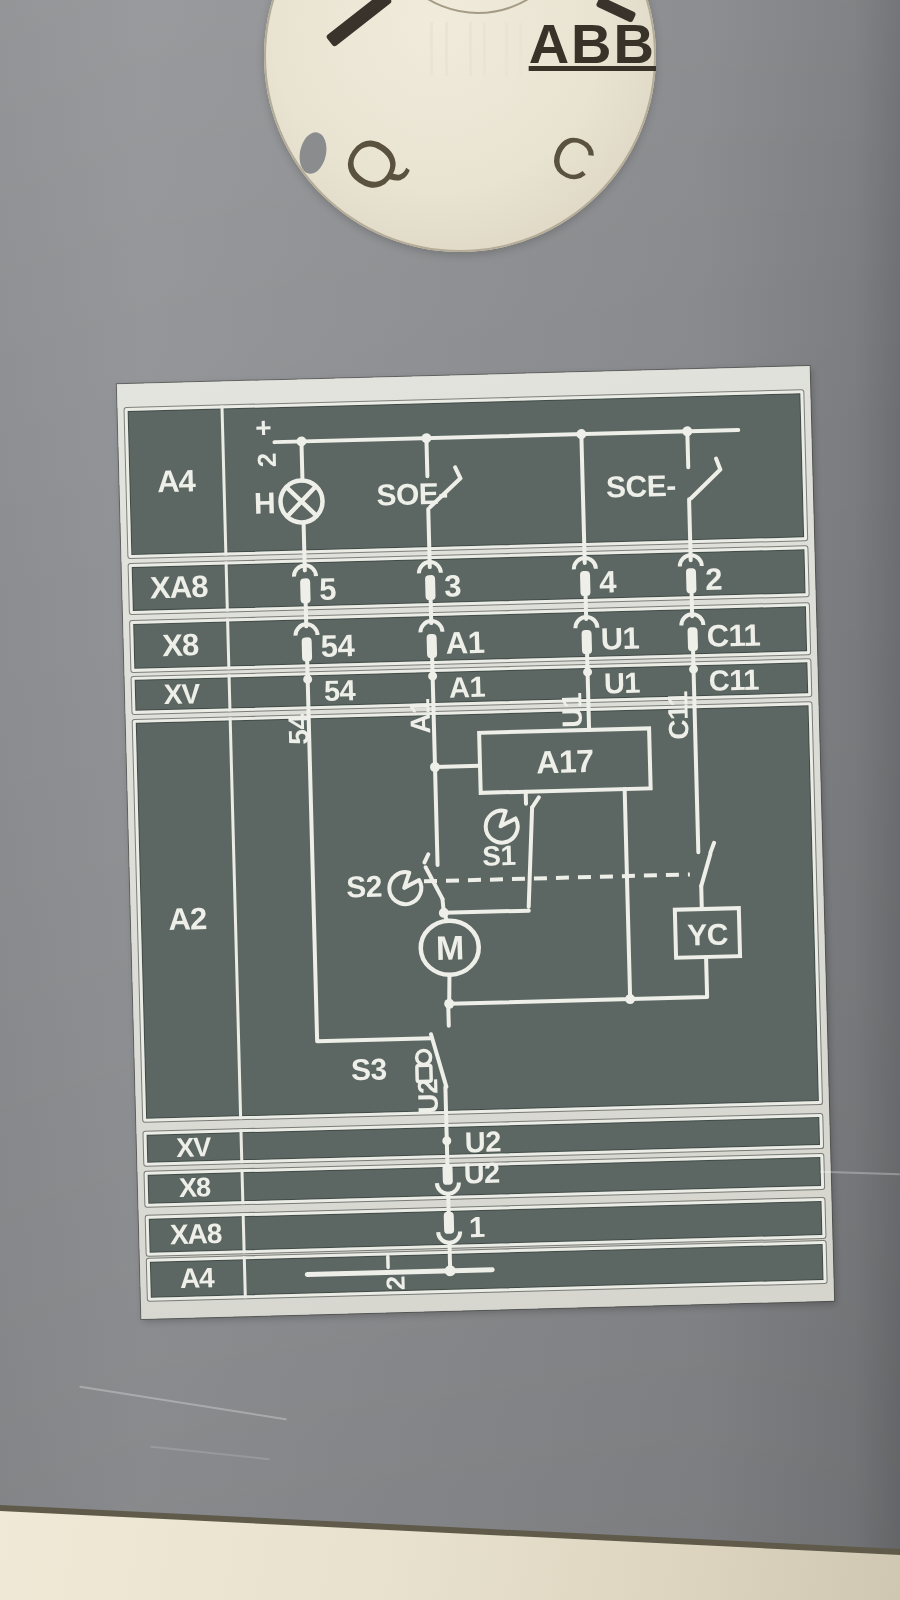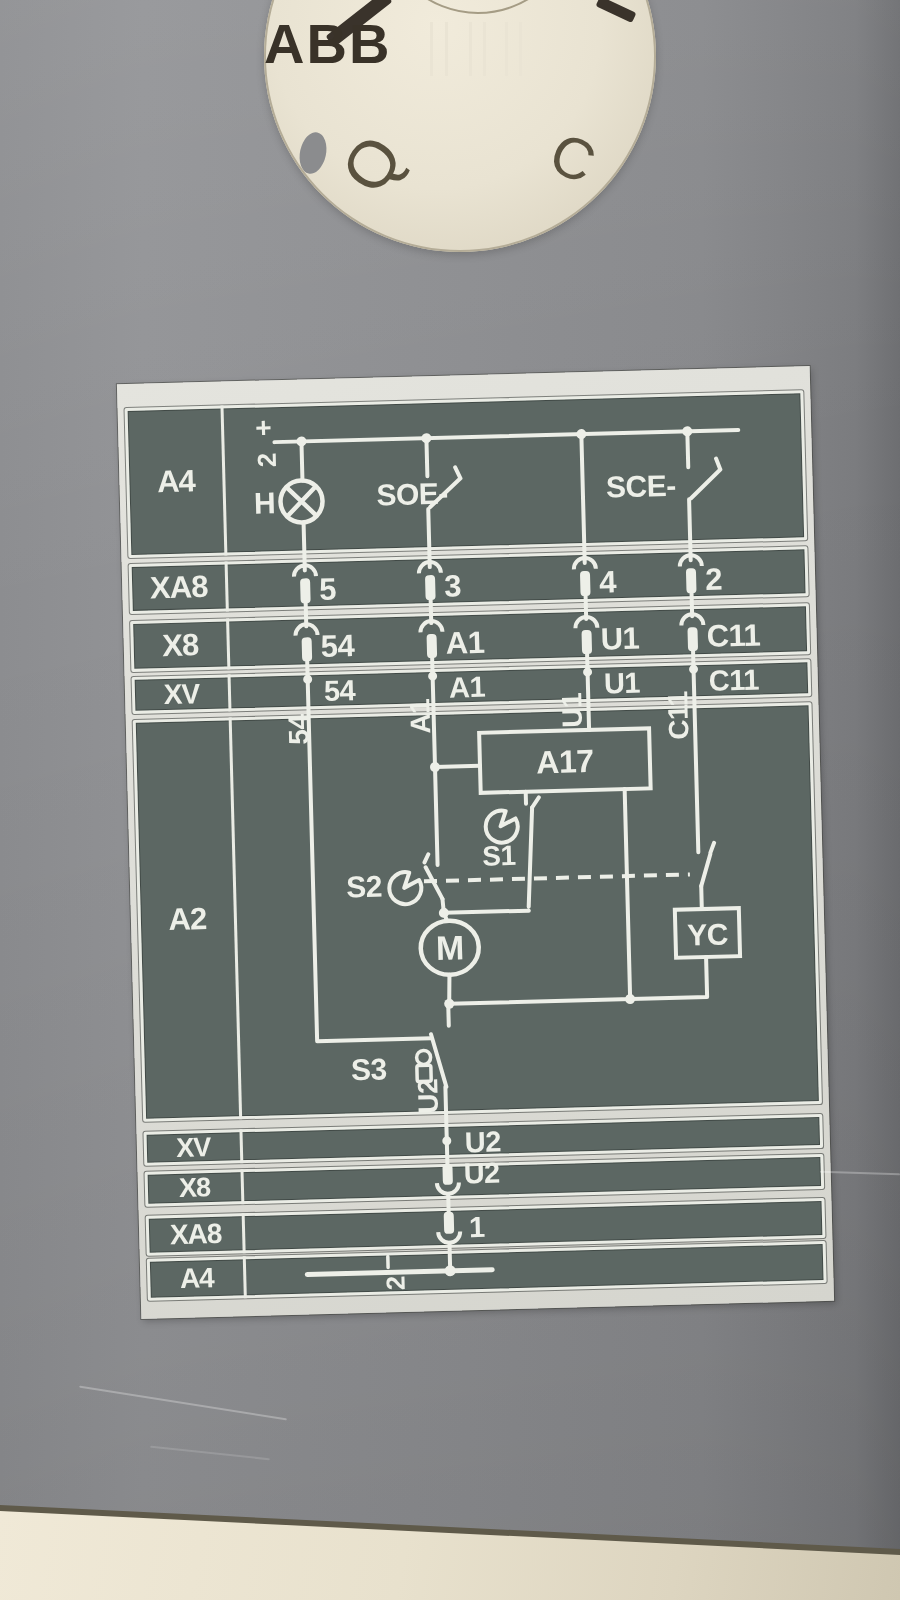--- a/index.html
+++ b/index.html
@@ -6,22 +6,22 @@
   .stage{position:relative;width:900px;height:1600px;overflow:hidden;
          font-family:"Liberation Sans",sans-serif;
          background:linear-gradient(90deg,#8c8d90 0%,#929396 16%,#8c8d90 52%,#87888b 78%,#7b7c7f 95%,#6d6e71 100%);}
   .sheen{position:absolute;inset:0;background:linear-gradient(168deg,rgba(255,255,255,.07) 0%,rgba(255,255,255,0) 35%,rgba(0,0,0,.05) 78%,rgba(0,0,0,.09) 100%);}
   
   .disc{position:absolute;left:264px;top:-140px;width:392px;height:392px;border-radius:50%;
         background:radial-gradient(circle at 44% 42%,#f1ebdb 0%,#e9e3d2 52%,#ddd6c3 82%,#cbc4af 100%);
         box-shadow:inset 0 0 0 2px #b4ac97, 0 3px 8px rgba(0,0,0,.18);}
   .disc-ring{position:absolute;left:116px;top:-42px;width:192px;height:192px;border-radius:50%;
              border:2px solid #a59c85;}
-  .abb{position:absolute;left:0;top:156px;width:392px;text-align:left;
-       font-size:56px;font-weight:bold;letter-spacing:2px;color:#393228;line-height:1;}
+  .abb{position:absolute;left:0;top:156px;width:392px;text-align:right;
+       font-size:56px;font-weight:bold;letter-spacing:2px;color:#393228;line-height:1;text-decoration:underline;}
   .slit{position:absolute;top:162px;width:3px;height:54px;background:#eae4d4;}
   .disc-letter{position:absolute;color:#5a523f;font-weight:normal;}
   .letter-q{left:82px;top:266px;font-size:66px;transform:rotate(-55deg);}
   .letter-c{left:288px;top:264px;font-size:58px;transform:rotate(24deg);}
   .cutmark{position:absolute;background:#3a332b;border-radius:3px;}
   .cut-left{left:58px;top:152px;width:74px;height:14px;transform:rotate(-38deg);}
   .cut-right{left:332px;top:144px;width:40px;height:11px;transform:rotate(25deg);}
   .chip{position:absolute;left:36px;top:272px;width:26px;height:42px;border-radius:50%;
         background:#8b8c8e;transform:rotate(12deg);}
   

